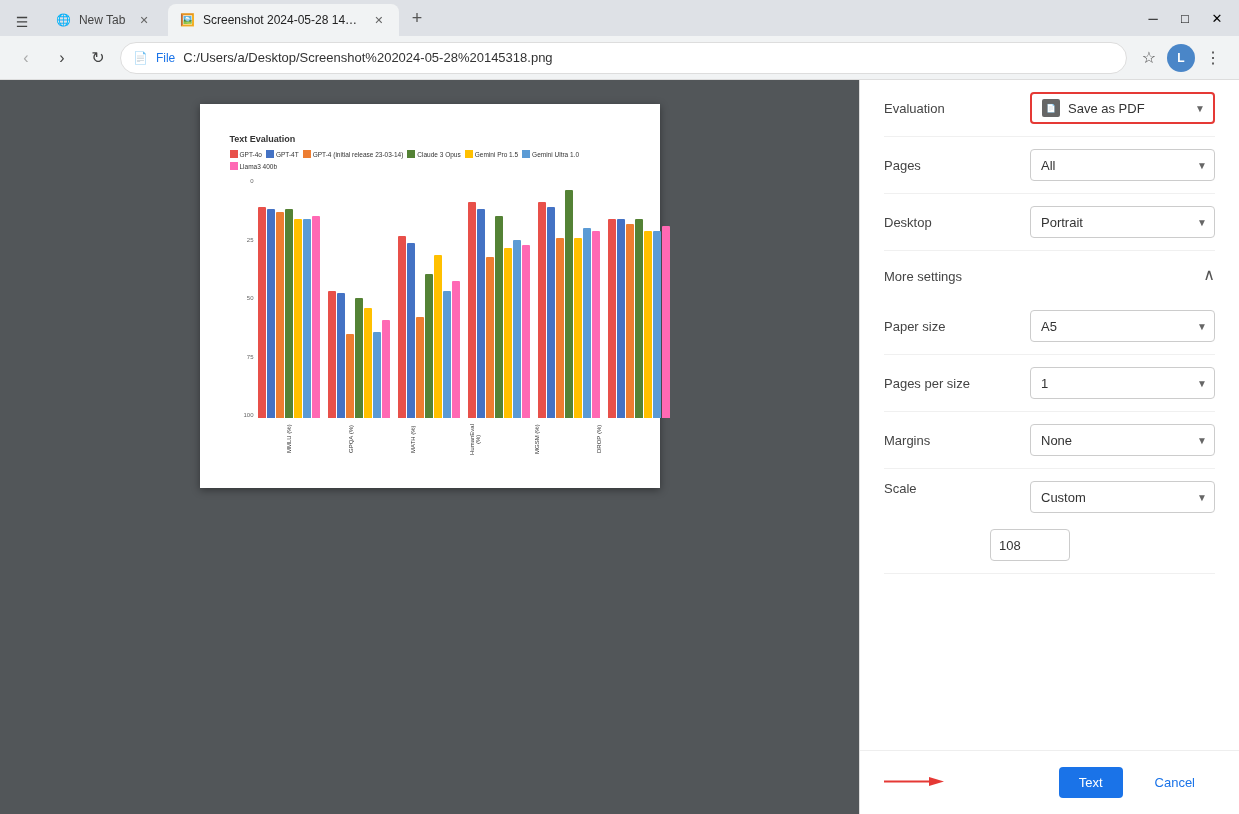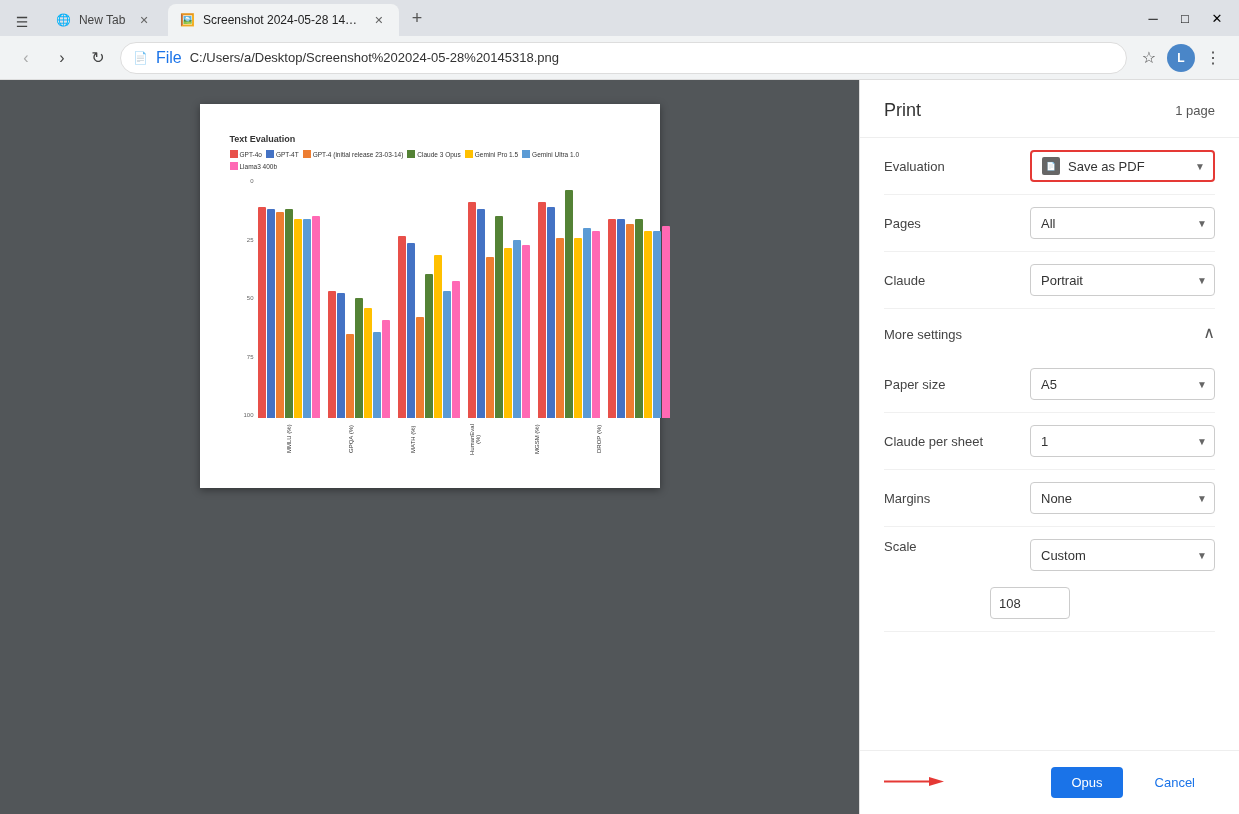--- a/index.html
+++ b/index.html
@@ -323,21 +323,21 @@
     </div>
   </div>
 
   <div class="nav-bar">
     <div class="nav-btn disabled">‹</div>
     <div class="nav-btn">›</div>
     <div class="nav-btn">↻</div>
 
     <div class="address-bar">
       <span class="address-bar-icon">📄</span>
-      <span style="color:#1a73e8; font-size:16px;">File</span>
+      <span style="color:#1a73e8; font-size:12px;">File</span>
       <span class="address-text">C:/Users/a/Desktop/Screenshot%202024-05-28%20145318.png</span>
     </div>
 
     <div class="nav-right">
       <div class="nav-icon-btn">☆</div>
       <div class="profile-btn">L</div>
       <div class="nav-icon-btn">⋮</div>
     </div>
   </div>
 
@@ -448,24 +448,20 @@
                 <div class="x-label">HumanEval (%)</div>
                 <div class="x-label">MGSM (%)</div>
                 <div class="x-label">DROP (%)</div>
               </div>
           </div>
         </div>
       </div>
     </div>
 
     <div class="print-panel">
-      <div class="print-header">
-        <span class="print-title">Print</span>
-        <span class="print-page-count">1 page</span>
-      </div>
 
       <div class="print-body">
 
         <div class="print-row">
           <div class="print-label">Evaluation</div>
           <div class="print-control">
             <div class="destination-inner">
               <div class="pdf-icon">📄</div>
               <span>Save as PDF</span>
               <span class="select-arrow" style="position:absolute;right:8px;">▼</span>
@@ -477,21 +473,21 @@
           <div class="print-label">Pages</div>
           <div class="print-control select-wrapper">
             <div class="select-box">
               <span>All</span>
               <span class="select-arrow">▼</span>
             </div>
           </div>
         </div>
 
         <div class="print-row">
-          <div class="print-label">Claude</div>
+          <div class="print-label">Desktop</div>
           <div class="print-control select-wrapper">
             <div class="select-box">
               <span>Portrait</span>
               <span class="select-arrow">▼</span>
             </div>
           </div>
         </div>
 
         <div class="more-settings-row">
           <span class="more-settings-label">More settings</span>
@@ -502,21 +498,21 @@
           <div class="print-label">Paper size</div>
           <div class="print-control select-wrapper">
             <div class="select-box">
               <span>A5</span>
               <span class="select-arrow">▼</span>
             </div>
           </div>
         </div>
 
         <div class="print-row">
-          <div class="print-label">Claude per sheet</div>
+          <div class="print-label">Pages per size</div>
           <div class="print-control select-wrapper">
             <div class="select-box">
               <span>1</span>
               <span class="select-arrow">▼</span>
             </div>
           </div>
         </div>
 
         <div class="print-row">
           <div class="print-label">Margins</div>
@@ -544,19 +540,19 @@
       </div>
 
       <div class="print-footer">
 
         <div class="arrow-indicator">
           <svg class="arrow-svg" viewBox="0 0 80 24">
             <line x1="0" y1="12" x2="60" y2="12" stroke="#e53935" stroke-width="2.5"></line>
             <polygon points="60,6 80,12 60,18" fill="#e53935"></polygon>
           </svg>
         </div>
-        <button class="save-btn">Opus</button>
+        <button class="save-btn">Text</button>
         <button class="cancel-btn">Cancel</button>
       </div>
     </div>
 
   </div>
 </div>
 
 </body></html>

